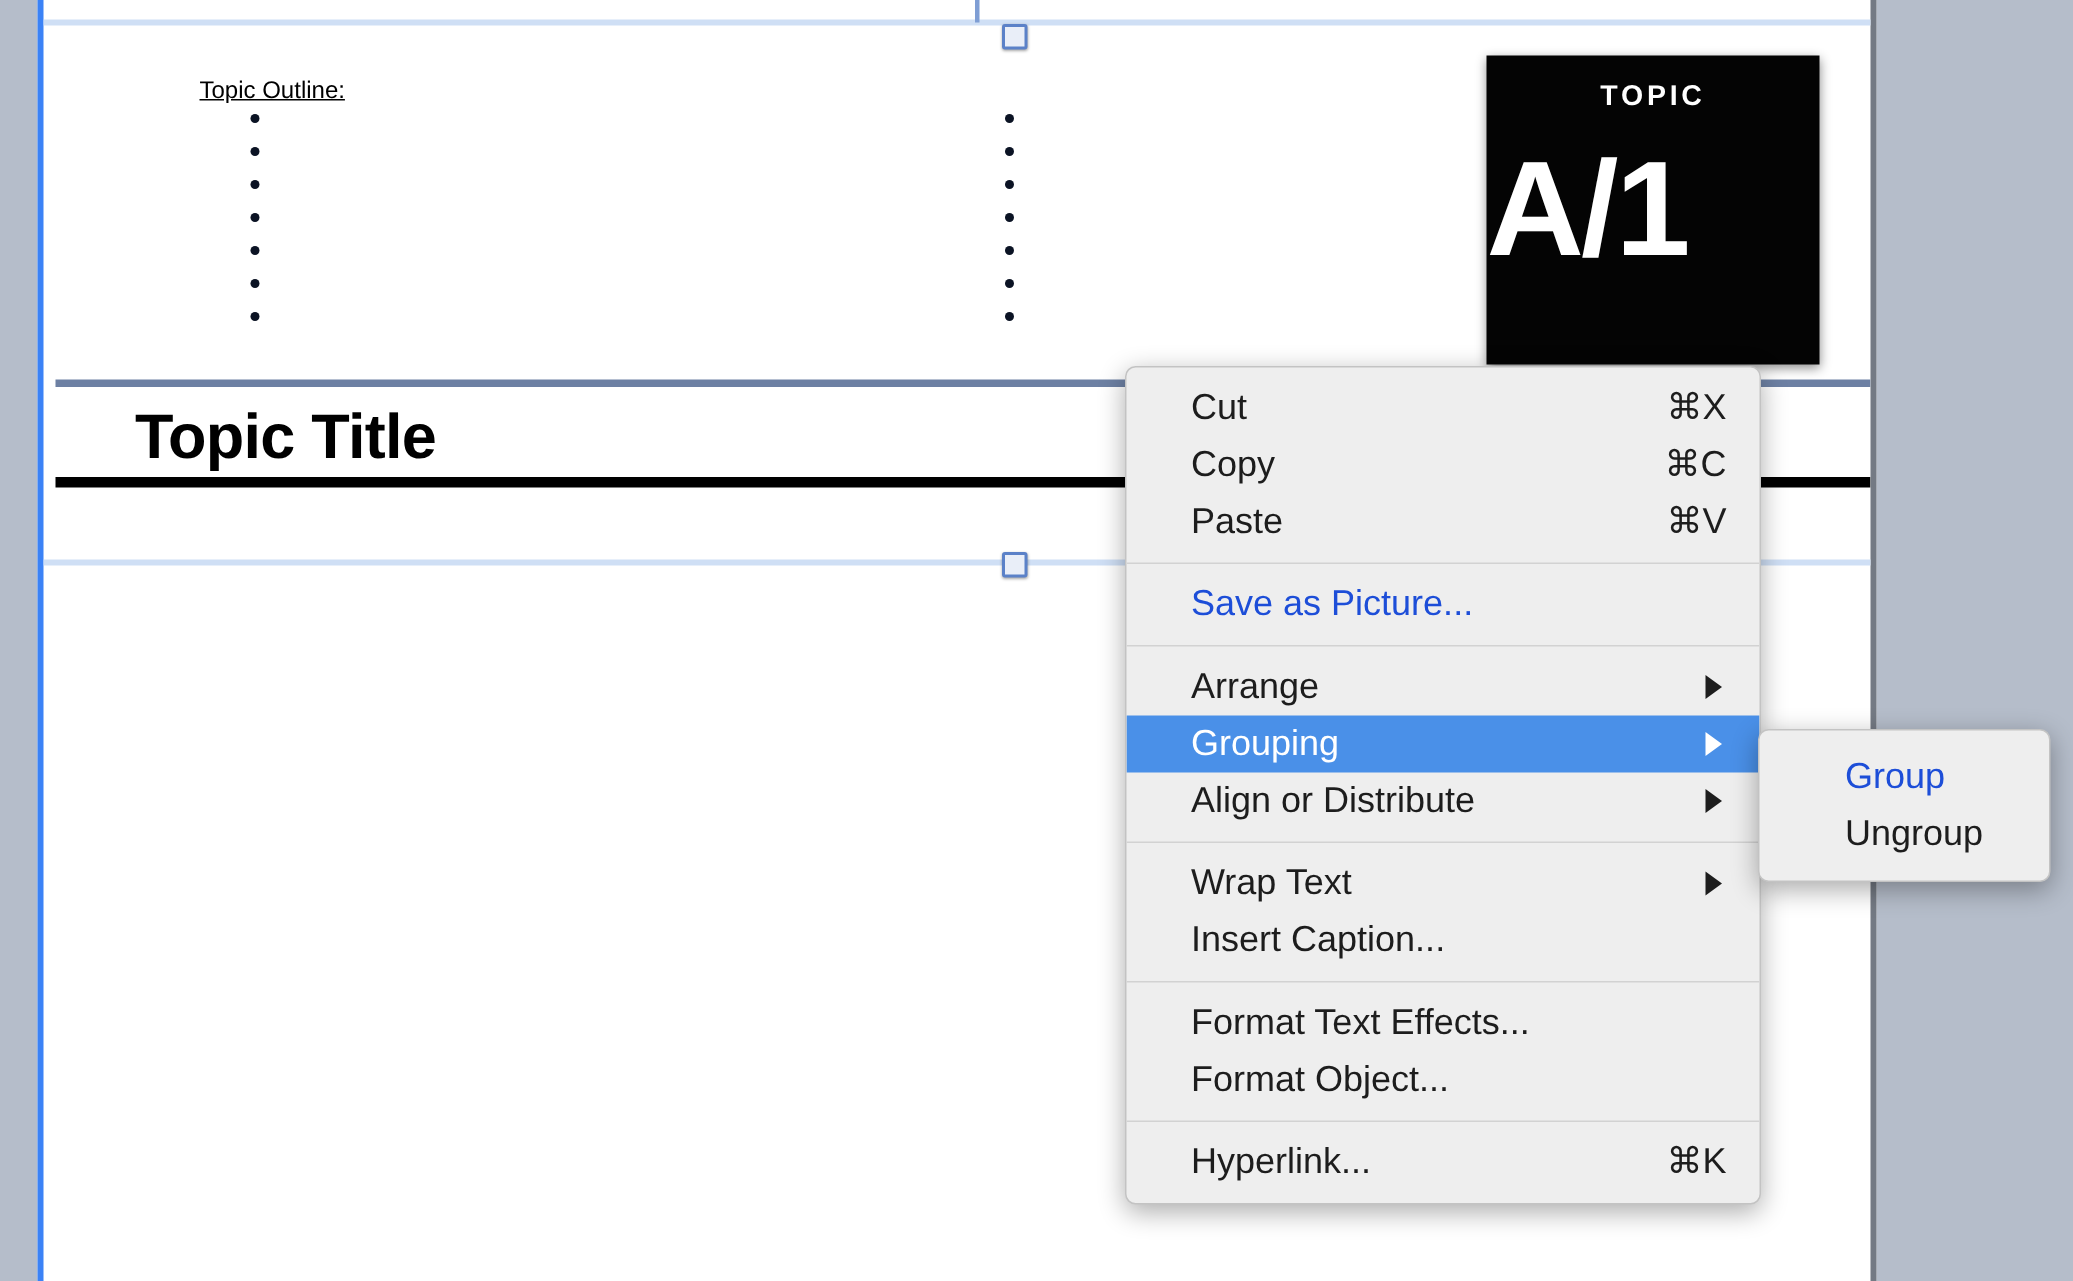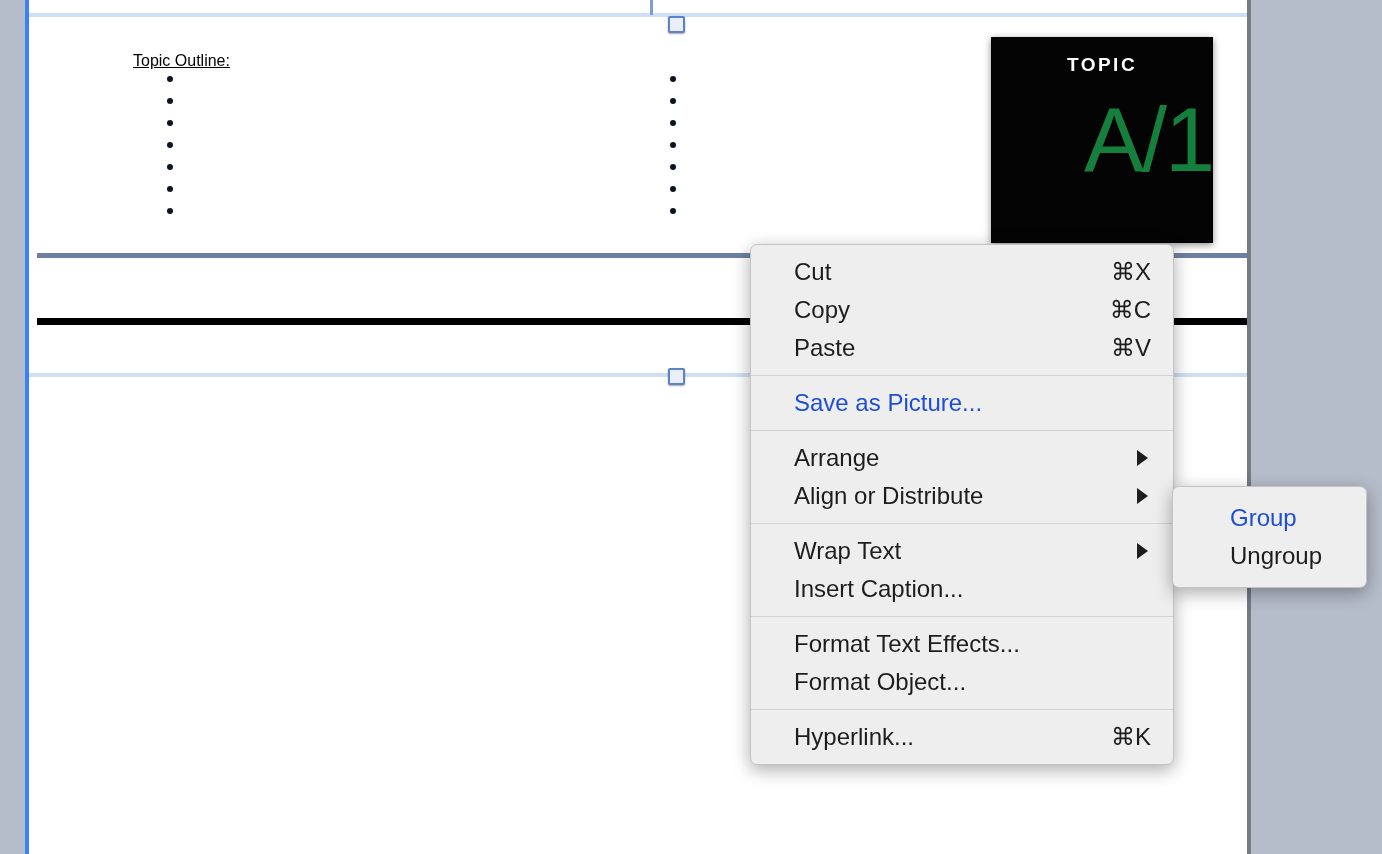--- a/index.html
+++ b/index.html
@@ -114,24 +114,24 @@
     font-size: 19px;
     font-weight: bold;
     letter-spacing: 2.5px;
     font-family: "Liberation Sans", sans-serif;
   }
   .topic-badge .badge-code {
     position: absolute;
     top: 58px;
     left: 0;
     right: 0;
-    text-align: right;
-    color: #15803d;
+    text-align: left;
+    color: #ffffff;
     font-size: 90px;
-    font-weight: normal;
+    font-weight: bold;
     line-height: 1;
     letter-spacing: -2px;
     font-family: "Liberation Sans", sans-serif;
   }
 
   
   .rule-top {
     position: absolute;
     left: 8px;
     top: 253px;
@@ -265,34 +265,36 @@
         <div class="bullet-dot"></div>
         <div class="bullet-dot"></div>
       </div>
 
     <div class="topic-badge">
       <div class="badge-kicker">TOPIC</div>
       <div class="badge-code">A/1</div>
     </div>
 
     <div class="rule-top"></div>
+    <div class="doc-title">Topic Title</div>
     <div class="rule-bottom"></div>
 
     <div class="handle h-top"></div>
     <div class="handle h-bottom"></div>
   </div>
 
   <div class="context-menu" id="context-menu">
       <div class="menu-item"><span>Cut</span><span class="shortcut">⌘X</span></div>
       <div class="menu-item"><span>Copy</span><span class="shortcut">⌘C</span></div>
       <div class="menu-item"><span>Paste</span><span class="shortcut">⌘V</span></div>
       <div class="menu-sep"></div>
       <div class="menu-item disabled"><span>Save as Picture...</span></div>
       <div class="menu-sep"></div>
       <div class="menu-item"><span>Arrange</span><span class="submenu-arrow"></span></div>
+      <div class="menu-item selected"><span>Grouping</span><span class="submenu-arrow"></span></div>
       <div class="menu-item"><span>Align or Distribute</span><span class="submenu-arrow"></span></div>
       <div class="menu-sep"></div>
       <div class="menu-item"><span>Wrap Text</span><span class="submenu-arrow"></span></div>
       <div class="menu-item"><span>Insert Caption...</span></div>
       <div class="menu-sep"></div>
       <div class="menu-item"><span>Format Text Effects...</span></div>
       <div class="menu-item"><span>Format Object...</span></div>
       <div class="menu-sep"></div>
       <div class="menu-item"><span>Hyperlink...</span><span class="shortcut">⌘K</span></div>
     </div>

